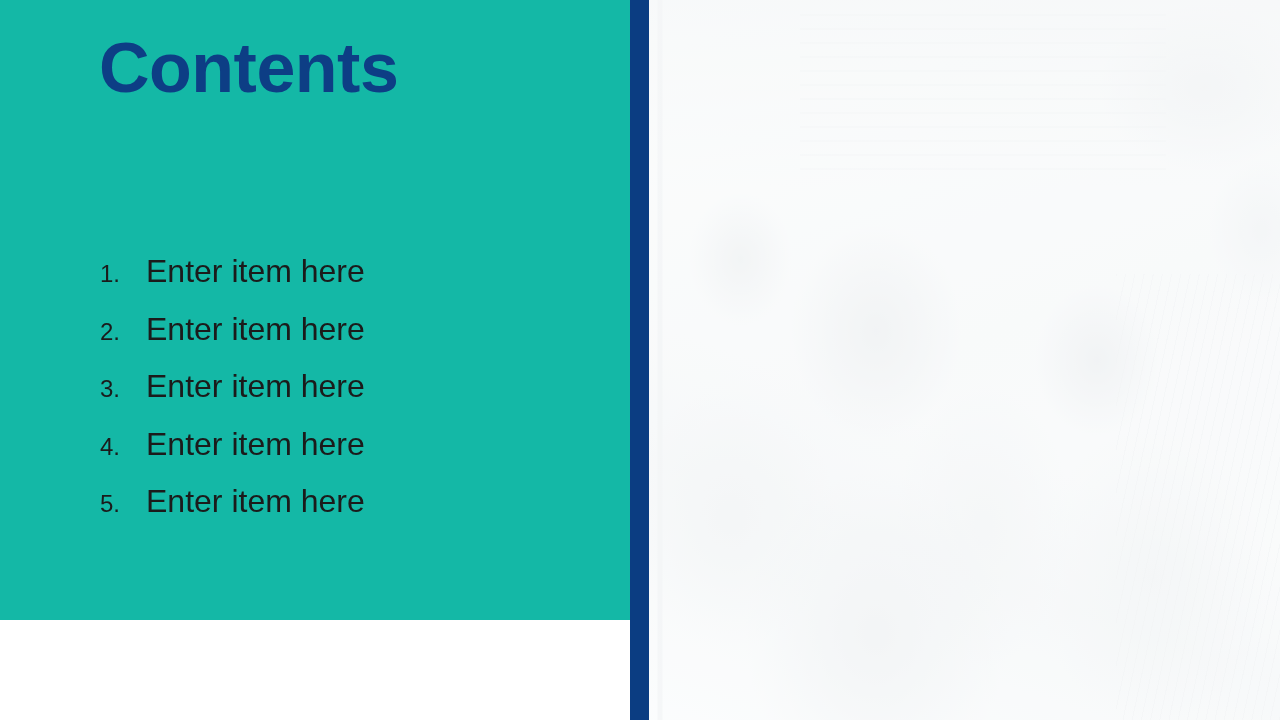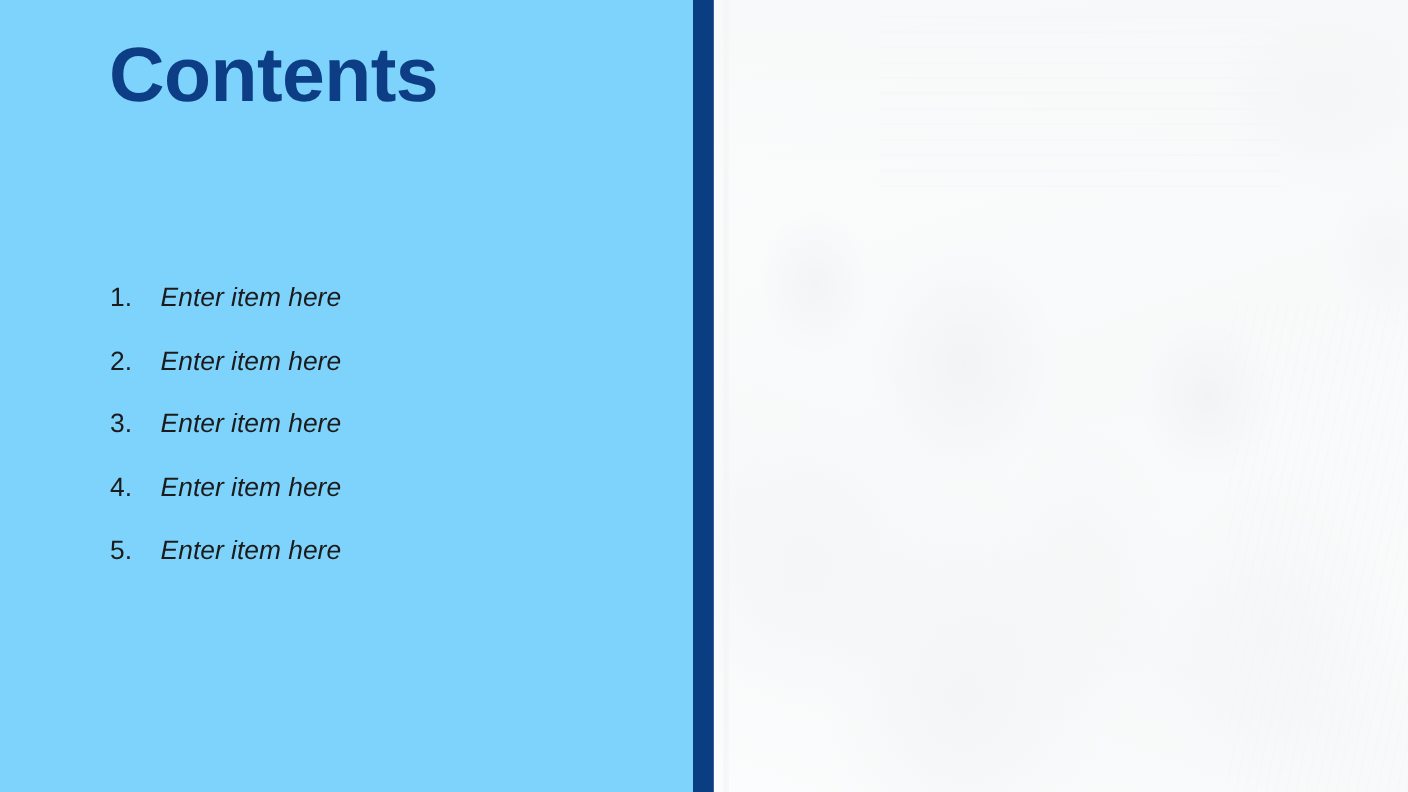--- a/index.html
+++ b/index.html
@@ -17,22 +17,23 @@
     background: #ffffff;
     overflow: hidden;
   }
 
   
   .left-panel {
     position: absolute;
     left: 0;
     top: 0;
     width: 630px;
-    height: 720px;
-    background: #7dd3fc;
+    height: 620px;
+    background: #14b8a6;
+    padding-left: 44px;
   }
 
   .slide-title {
     position: absolute;
     left: 99px;
     top: 33px;
     font-size: 70px;
     font-weight: bold;
     letter-spacing: -0.5px;
     color: #0d3e85;
@@ -58,24 +59,23 @@
     line-height: 30px;
   }
   .item-number {
     display: inline-block;
     width: 46px;
     flex: 0 0 46px;
     font-size: 24px;
     color: #1b1b1b;
   }
   .item-text {
-    font-size: 24px;
+    font-size: 32px;
     color: #1b1b1b;
     white-space: nowrap;
-    font-style: italic;
   }
 
   
   .accent-bar {
     position: absolute;
     left: 630px;
     top: 0;
     width: 19px;
     height: 720px;
     background: #0b3d82;

